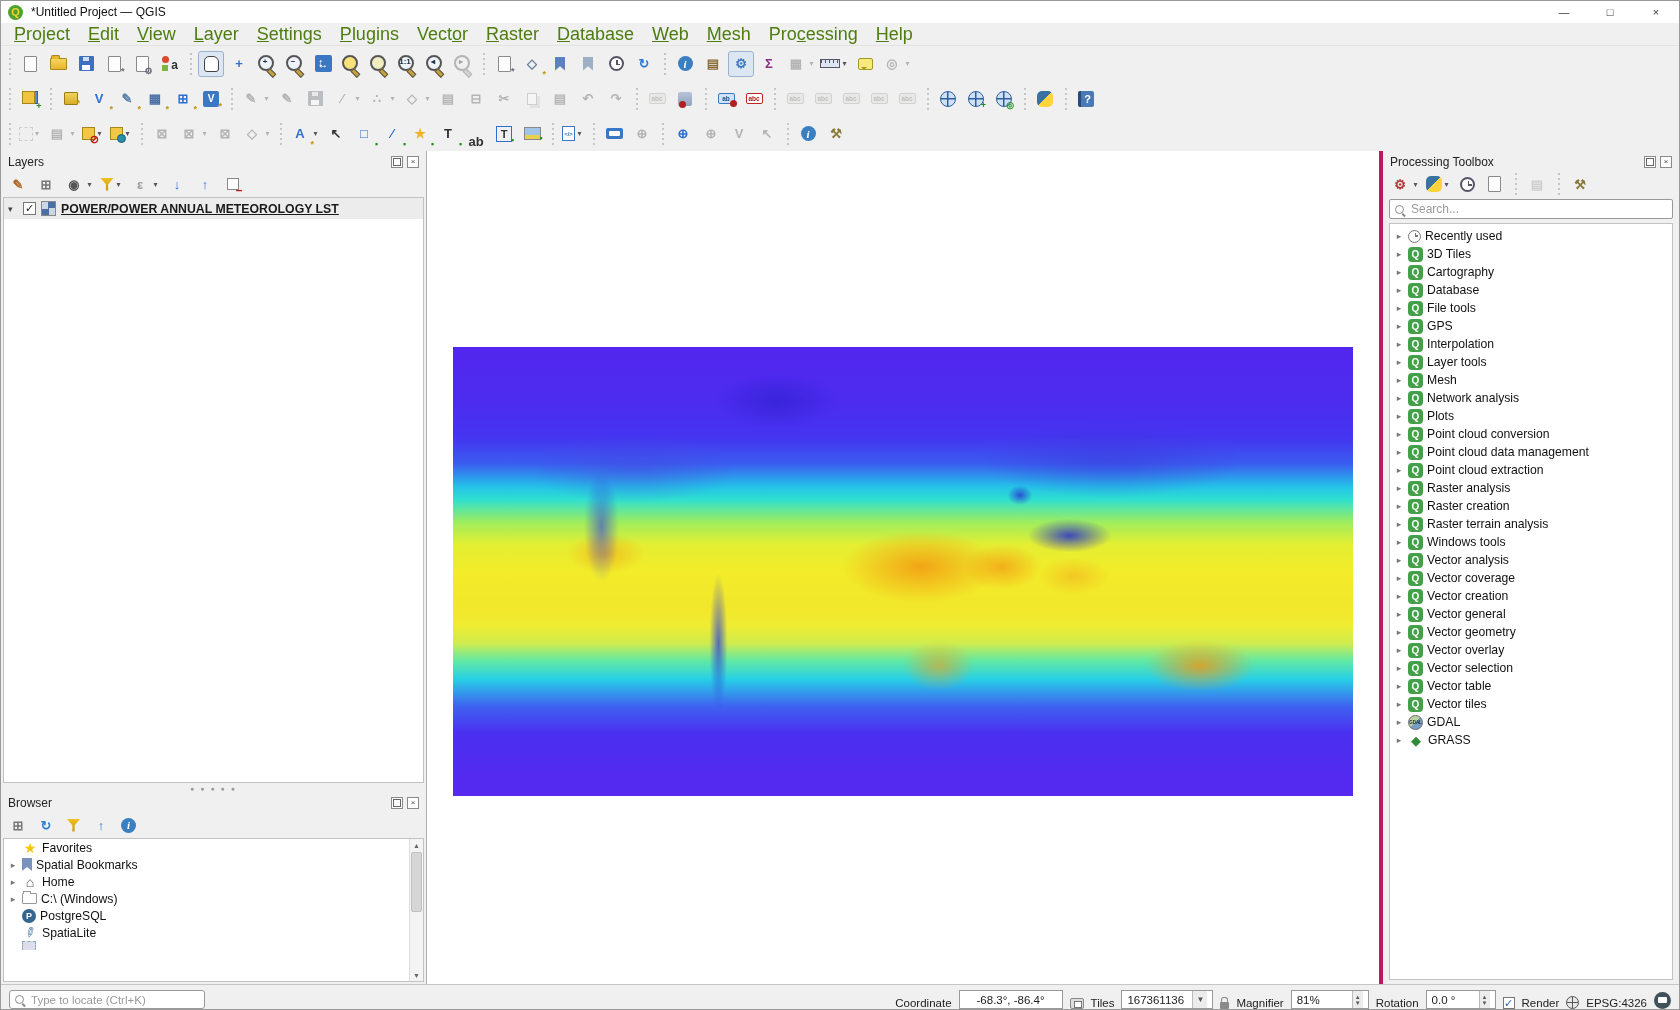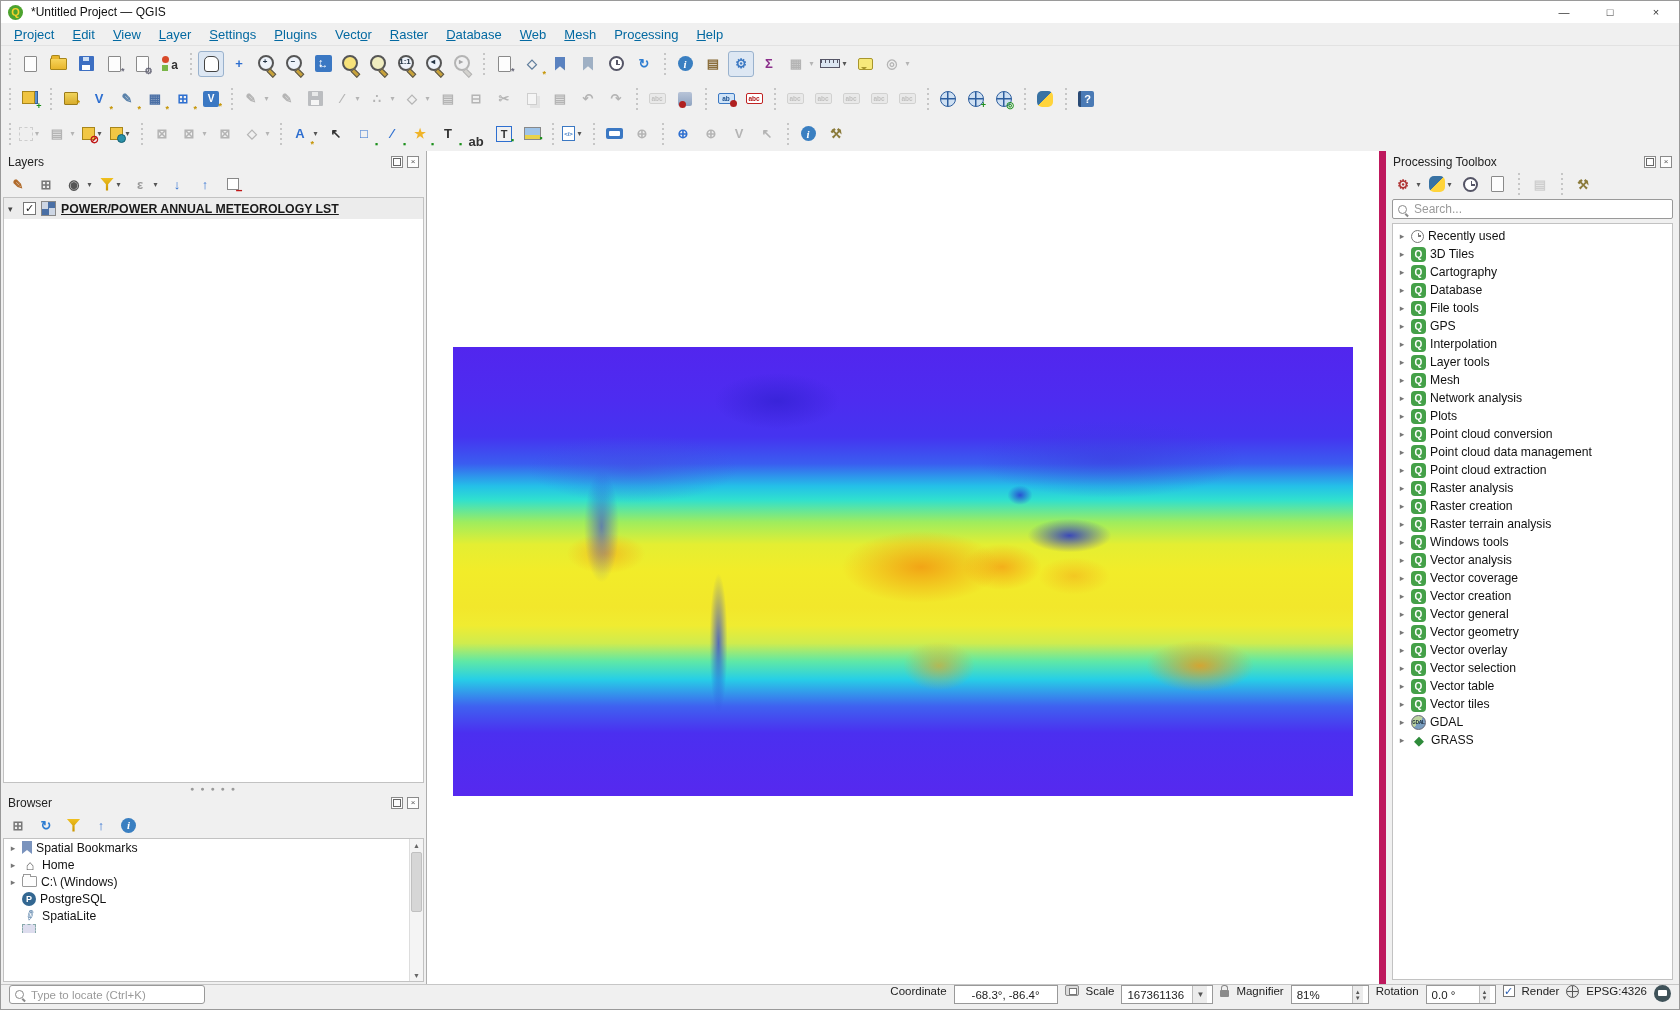--- a/index.html
+++ b/index.html
@@ -11,21 +11,21 @@
   
   .titlebar{height:22px;background:#ffffff;display:flex;align-items:center;padding-left:7px;flex:0 0 auto;}
   .qgis-logo{width:15px;height:15px;border-radius:50%;background:#4ca32e;color:#f7d22c;
              font-weight:bold;font-size:11px;display:flex;align-items:center;justify-content:center;margin-right:8px;}
   .win-title{font-size:12px;color:#111;}
   .win-controls{margin-left:auto;display:flex;height:100%;}
   .win-btn{width:46px;height:100%;display:flex;align-items:center;justify-content:center;color:#333;font-size:11px;}
 
   
   .menubar{height:23px;background:#f0f0f0;display:flex;align-items:center;padding-left:4px;flex:0 0 auto;border-bottom:1px solid #e2e2e2;}
-  .menu-item{padding:13px 9px;font-size:13px;color:#0369a1;}
+  .menu-item{padding:13px 9px;font-size:18px;color:#4d7c0f;}
 
   
   .toolbar{height:35px;display:flex;align-items:center;padding-left:2px;background:#f0f0f0;flex:0 0 auto;}
   .tb-item{min-width:26px;height:26px;display:flex;align-items:center;justify-content:center;
            position:relative;border-radius:3px;margin:0 1px;border:1px solid transparent;}
   .tb-item.active{background:#dde7f3;border:1px solid #9ab2cd;}
   .tb-item.grayed{opacity:.38;filter:grayscale(.9);}
   .tb-item .dd{font-size:8px;color:#555;width:9px;text-align:center;}
   .tsep{width:7px;height:22px;margin:0 3px;background:repeating-linear-gradient(180deg,#c6c6c6 0 2px,transparent 2px 5px);
         background-size:2px 100%;background-repeat:no-repeat;background-position:center;}
@@ -186,30 +186,30 @@
     radial-gradient(ellipse 18px 14px at 63% 33%, rgba(40,50,210,.8), rgba(40,50,210,0) 70%),
     radial-gradient(ellipse 110px 50px at 52% 49%, rgba(242,152,18,.85), rgba(242,152,18,0) 72%),
     radial-gradient(ellipse 55px 32px at 61% 49%, rgba(244,160,22,.8), rgba(244,160,22,0) 72%),
     radial-gradient(ellipse 50px 26px at 69% 51%, rgba(243,170,28,.55), rgba(243,170,28,0) 72%),
     radial-gradient(ellipse 55px 28px at 17% 46%, rgba(243,165,24,.65), rgba(243,165,24,0) 72%),
     radial-gradient(ellipse 13px 100px at 29.5% 66%, rgba(45,65,215,.75), rgba(45,65,215,0) 70%),
     radial-gradient(ellipse 50px 34px at 54% 71%, rgba(242,158,22,.6), rgba(242,158,22,0) 72%),
     radial-gradient(ellipse 75px 36px at 83% 71%, rgba(243,150,18,.8), rgba(243,150,18,0) 72%),
     linear-gradient(180deg,#5226ee 0%,#4d2cf0 12%,#4534f0 20%,#3a5df0 26%,#24c0e8 31%,#2fe0cf 34%,#9eed5e 39%,#e4ee32 44%,#f2ec29 50%,#f2e72b 58%,#f0ec31 62%,#cfec4e 66%,#5fe8a6 70%,#27cfe6 74%,#3f62f0 80%,#4b2ff0 86%,#5629ef 100%);}
 
-  .rightdock{width:300px;display:flex;flex-direction:column;border-left:7px solid #be185d;background:#f0f0f0;flex:0 0 auto;}
+  .rightdock{width:300px;display:flex;flex-direction:column;border-left:4px solid #be185d;background:#f0f0f0;flex:0 0 auto;}
   .search-box{margin:3px 6px;height:20px;border:1px solid #999;border-radius:2px;background:#fff;
               display:flex;align-items:center;gap:5px;padding:0 5px;flex:0 0 auto;}
   .search-box input{border:none;outline:none;flex:1;font-size:12px;color:#333;font-family:"Liberation Sans",sans-serif;background:transparent;}
   .search-box input::placeholder{color:#9a9a9a;}
   .proc-tree{flex:1;background:#fff;border:1px solid #c2c2c2;margin:1px 6px 4px 6px;overflow:hidden;padding-top:3px;}
   .proc-tree .trow{height:18px;}
 
   
-  .statusbar{height:25px;display:flex;align-items:flex-start;padding:0 8px;gap:7px;background:#f0f0f0;
+  .statusbar{height:25px;display:flex;align-items:flex-end;padding:0 8px;gap:7px;background:#f0f0f0;
              border-top:1px solid #c6c6c6;font-size:11.5px;color:#222;flex:0 0 auto;}
   .locate{width:196px;height:19px;border:1px solid #999;border-radius:3px;background:#fff;
           display:flex;align-items:center;gap:5px;padding:0 5px;}
   .locate input{border:none;outline:none;flex:1;font-size:11.5px;font-family:"Liberation Sans",sans-serif;background:transparent;}
   .locate input::placeholder{color:#9a9a9a;}
   .sb-box{border:1px solid #999;background:#fff;height:19px;display:flex;align-items:center;justify-content:center;
           font-size:11.5px;padding:0 5px;}
   .sb-spin{display:flex;flex-direction:column;justify-content:center;font-size:6px;color:#555;line-height:6px;
            border-left:1px solid #bbb;padding:0 2px;background:#ececec;height:100%;margin-left:4px;}
   .sb-dd{border-left:1px solid #bbb;background:#ececec;height:100%;display:flex;align-items:center;padding:0 3px;
@@ -668,20 +668,25 @@
             <span class="tb-item">
               <span class="glyph" style="color: rgb(46, 111, 208);">↑</span>
             </span>
             <span class="tb-item">
               <span class="glyph g-info"></span>
             </span>
           </div>
         <div class="panel-body">
           <div>
 
+          <div class="trow">
+                <span class="arrow" style="visibility: hidden;">▸</span>
+                <span class="tico ic-star"></span>
+                <span class="lbl">Favorites</span>
+              </div>
               <div class="trow">
                 <span class="arrow">▸</span>
                 <span class="tico ic-bookmark"></span>
                 <span class="lbl">Spatial Bookmarks</span>
               </div>
               <div class="trow">
                 <span class="arrow">▸</span>
                 <span class="tico ic-home"></span>
                 <span class="lbl">Home</span>
               </div>
@@ -910,21 +915,21 @@
   </div>
 
   <div class="statusbar">
     <span class="locate">
       <span class="g-lens"></span>
       <input placeholder="Type to locate (Ctrl+K)" style="">
     </span>
     <span class="sb-label sb-gap">Coordinate</span>
     <span class="sb-box" style="width:104px">-68.3°, -86.4°</span>
     <span class="g-extent"></span>
-    <span class="sb-label">Scale</span>
+    <span class="sb-label">Tiles</span>
     <span class="sb-box" style="width:92px;justify-content:flex-start">
       <span>167361136</span>
       <span class="sb-dd" style="margin-left:auto">▼</span>
     </span>
     <span class="g-lock"></span>
     <span class="sb-label">Magnifier</span>
     <span class="sb-box" style="width:78px;justify-content:flex-start">
       <span>81%</span>
       <span class="sb-spin" style="margin-left:auto">
           <span>▲</span>

